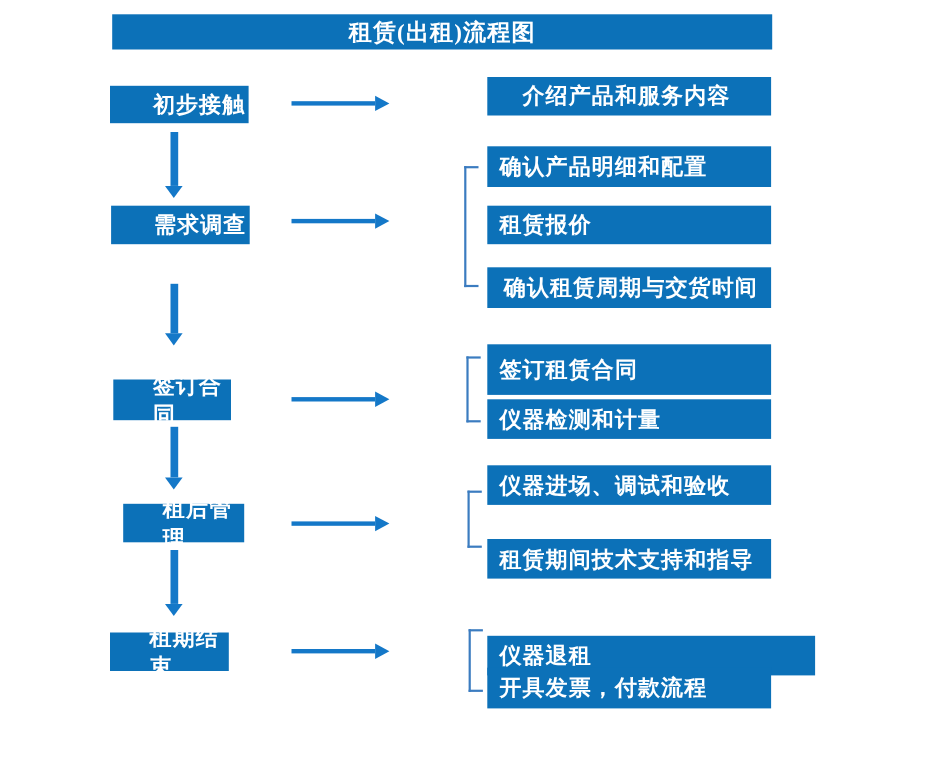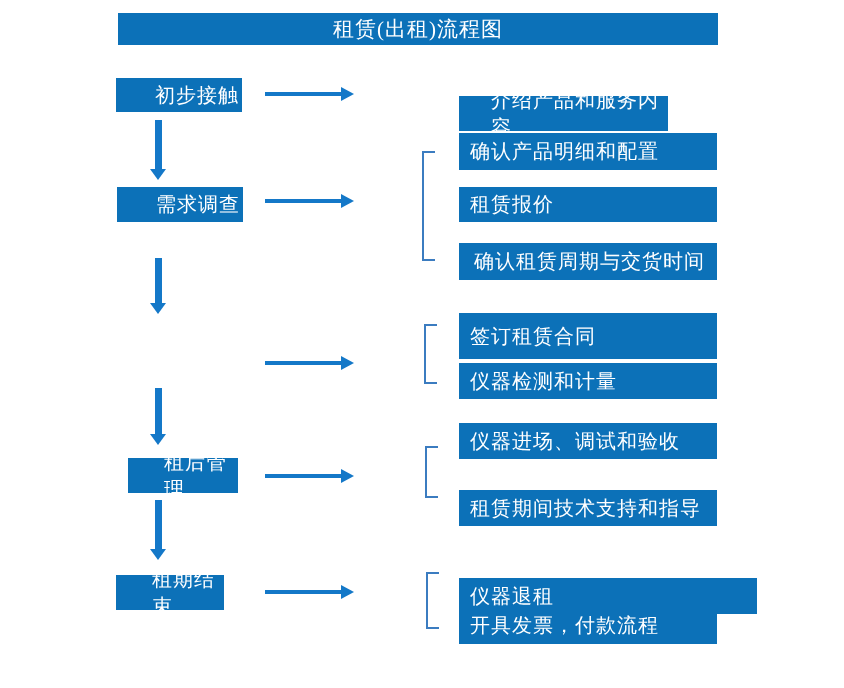--- a/index.html
+++ b/index.html
@@ -10,21 +10,21 @@
     --bg:#FFFFFF;
   }
   html,body{margin:0;padding:0;background:var(--bg);}
   .canvas{
     position:relative;width:844px;height:688px;background:var(--bg);
     font-family:"Liberation Serif","DejaVu Serif",serif;
     overflow:hidden;
   }
   .blue-box{
     position:absolute;background:var(--box);color:var(--text);
-    font-weight:normal;display:flex;align-items:center;box-sizing:border-box;margin-left:16px;
+    font-weight:bold;display:flex;align-items:center;box-sizing:border-box;
   }
   .title-bar{left:102px;top:13px;width:600px;height:32px;font-size:21px;justify-content:center;letter-spacing:1px;}
   .step{font-size:20px;justify-content:center;letter-spacing:1px;padding-left:36px;}
   .out{font-size:20px;justify-content:flex-start;padding-left:11px;letter-spacing:1px;}
 
   
   .h-arrow{position:absolute;width:89px;height:14px;}
   .h-arrow .shaft{position:absolute;left:0;top:5px;width:76px;height:4px;background:var(--arrow);}
   .h-arrow .head{position:absolute;left:76px;top:0;width:0;height:0;
     border-left:13px solid var(--arrow);border-top:7px solid transparent;border-bottom:7px solid transparent;}
@@ -43,24 +43,25 @@
 </style>
 </head>
 <body>
 
 <div class="canvas">
 
   <div class="blue-box title-bar">租赁(出租)流程图</div>
 
   <div class="blue-box step" style="left:100px;top:78px;width:126px;height:34px;">初步接触</div>
   <div class="blue-box step" style="left:101px;top:187px;width:126px;height:35px;">需求调查</div>
+  <div class="blue-box step" style="left:103px;top:345px;width:107px;height:37px;">签订合同</div>
   <div class="blue-box step" style="left:112px;top:458px;width:110px;height:35px;">租后管理</div>
   <div class="blue-box step" style="left:100px;top:575px;width:108px;height:35px;">租期结束</div>
 
-  <div class="blue-box out" style="left:443px;top:96px;width:209px;height:35px;padding-left:32px;">介绍产品和服务内容</div>
+  <div class="blue-box out" style="left:443px;top:70px;width:258px;height:35px;padding-left:32px;">介绍产品和服务内容</div>
 
   <div class="blue-box out" style="left:443px;top:133px;width:258px;height:37px;">确认产品明细和配置</div>
   <div class="blue-box out" style="left:443px;top:187px;width:258px;height:35px;">租赁报价</div>
   <div class="blue-box out" style="left:443px;top:243px;width:258px;height:37px;padding-left:15px;">确认租赁周期与交货时间</div>
 
   <div class="blue-box out" style="left:443px;top:313px;width:258px;height:46px;">签订租赁合同</div>
   <div class="blue-box out" style="left:443px;top:363px;width:258px;height:36px;">仪器检测和计量</div>
 
   <div class="blue-box out" style="left:443px;top:423px;width:258px;height:36px;">仪器进场、调试和验收</div>
   <div class="blue-box out" style="left:443px;top:490px;width:258px;height:36px;">租赁期间技术支持和指导</div>

